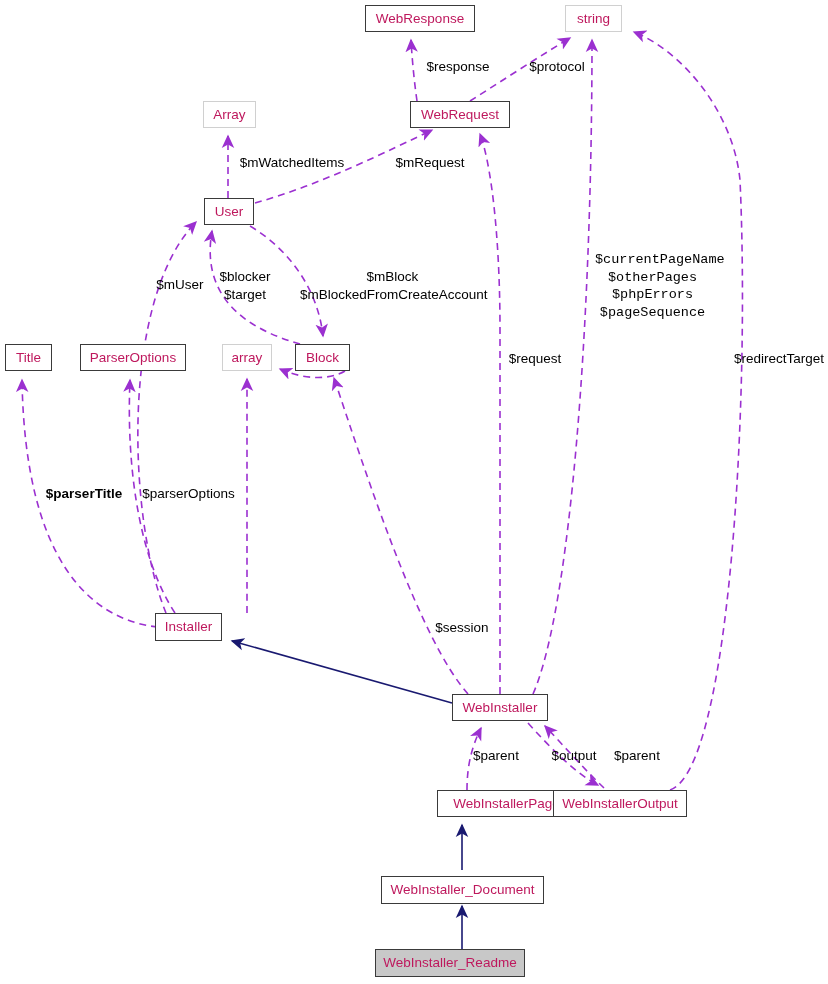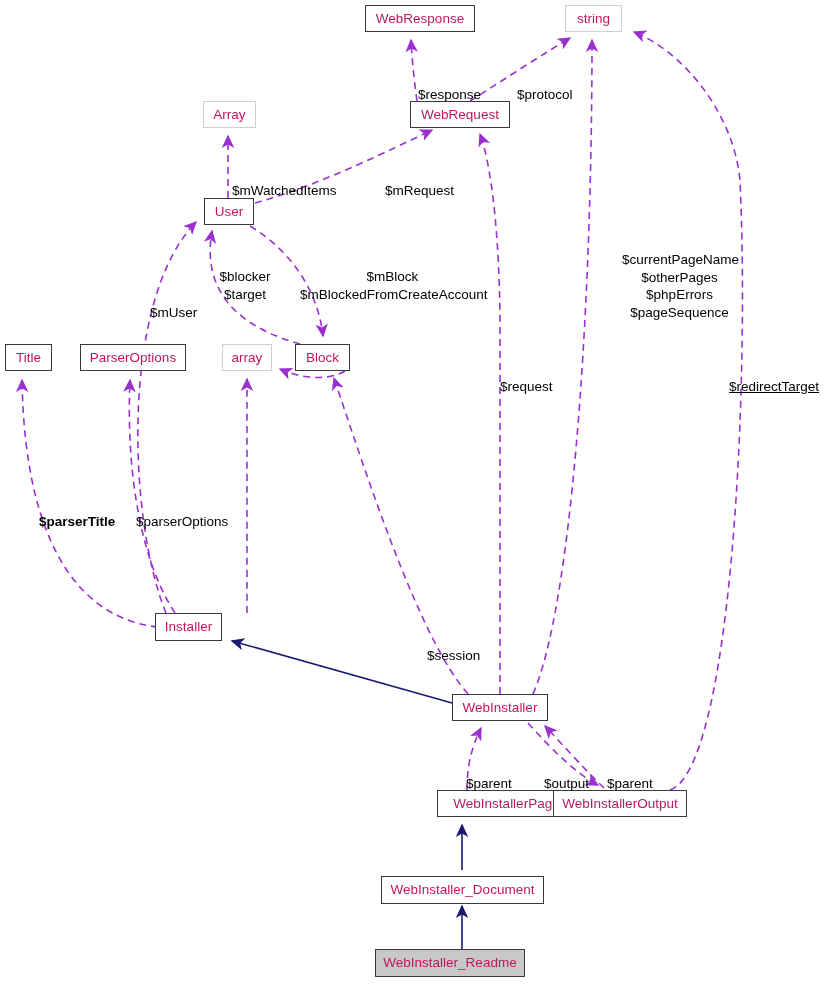--- a/index.html
+++ b/index.html
@@ -51,22 +51,21 @@
   .edge-label {
     position: absolute;
     font-size: 13.5px;
     line-height: 17.5px;
     color: #000000;
     white-space: pre;
     text-align: center;
     background: transparent;
   }
   .edge-label.left {
-    text-align: left;
-    margin-top: 28px;
+    text-align: center;
   }
 </style>
 </head>
 <body>
 
 <div id="diagram">
 
   <svg id="edges" viewBox="0 0 828 984" xmlns="http://www.w3.org/2000/svg">
     <defs>
       <marker id="assocArrow" markerWidth="9" markerHeight="9" refX="7.5" refY="4.5" orient="auto" markerUnits="strokeWidth">
@@ -171,26 +170,26 @@
 
   <div class="edge-label left" style="left:418px;top:58px;width:80px;">$response</div>
   <div class="edge-label left" style="left:517px;top:58px;width:80px;">$protocol</div>
   <div class="edge-label left" style="left:232px;top:154px;width:120px;">$mWatchedItems</div>
   <div class="edge-label left" style="left:385px;top:154px;width:90px;">$mRequest</div>
   <div class="edge-label left" style="left:150px;top:276px;width:60px;">$mUser</div>
   <div class="edge-label" style="left:210px;top:268px;width:70px;">$blocker
 $target</div>
   <div class="edge-label" style="left:300px;top:268px;width:185px;">$mBlock
 $mBlockedFromCreateAccount</div>
-  <div class="edge-label" style="left:622px;top:251px;width:115px;">$currentPageName
+  <div class="edge-label" style="left:595px;top:251px;width:115px;font-family:Liberation Mono, monospace;">$currentPageName
 $otherPages
 $phpErrors
 $pageSequence</div>
   <div class="edge-label left" style="left:500px;top:350px;width:70px;">$request</div>
-  <div class="edge-label left" style="left:729px;top:350px;width:100px;text-decoration:underline;">$redirectTarget</div>
+  <div class="edge-label left" style="left:729px;top:350px;width:100px;">$redirectTarget</div>
   <div class="edge-label left" style="left:39px;top:485px;width:90px;font-weight:bold;">$parserTitle</div>
   <div class="edge-label left" style="left:136px;top:485px;width:105px;">$parserOptions</div>
   <div class="edge-label left" style="left:427px;top:619px;width:70px;">$session</div>
   <div class="edge-label left" style="left:466px;top:747px;width:60px;">$parent</div>
   <div class="edge-label left" style="left:544px;top:747px;width:60px;">$output</div>
   <div class="edge-label left" style="left:607px;top:747px;width:60px;">$parent</div>
 
 </div>
 
 </body></html>

